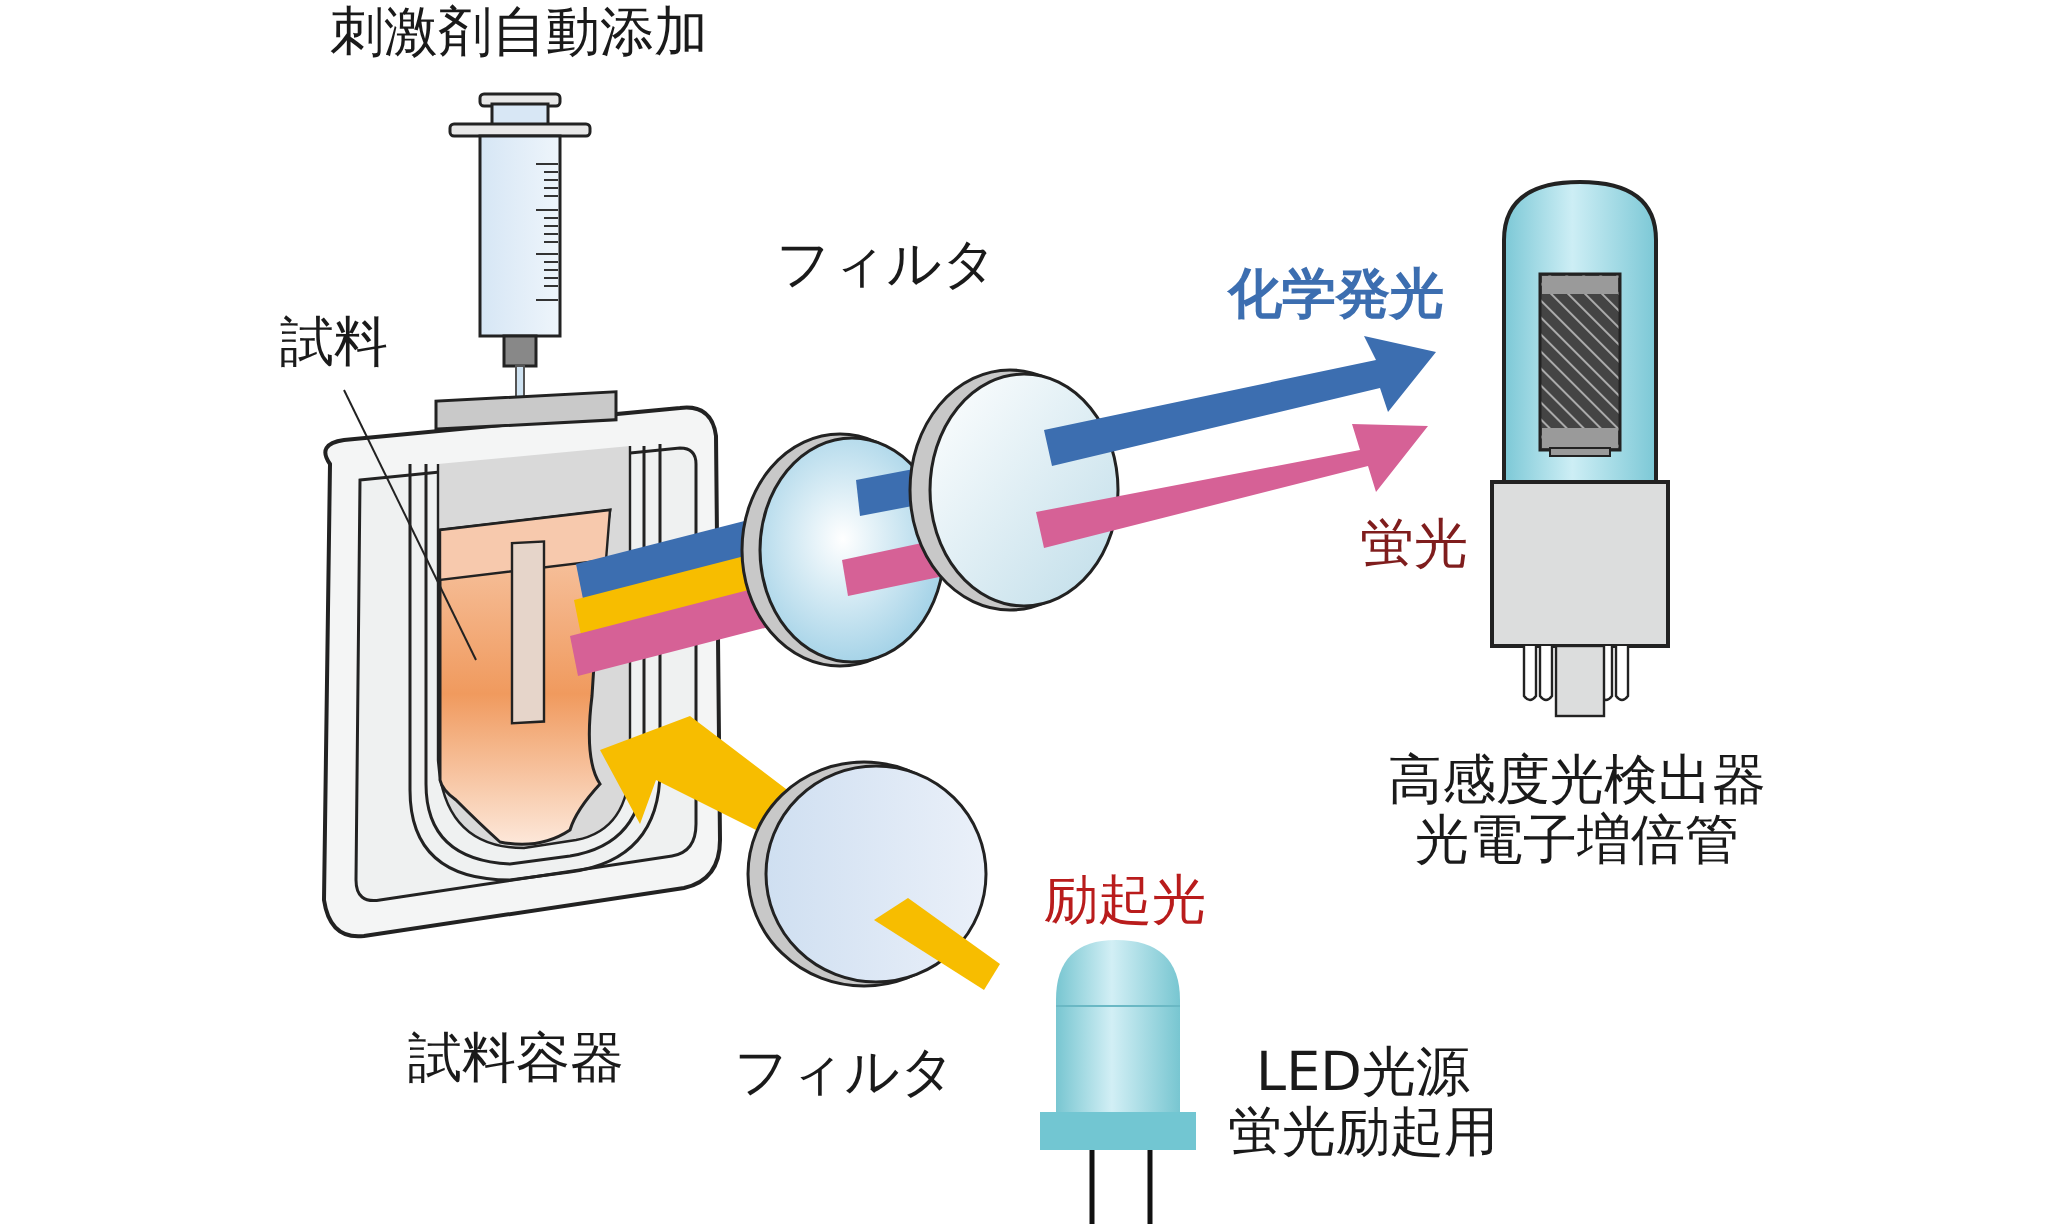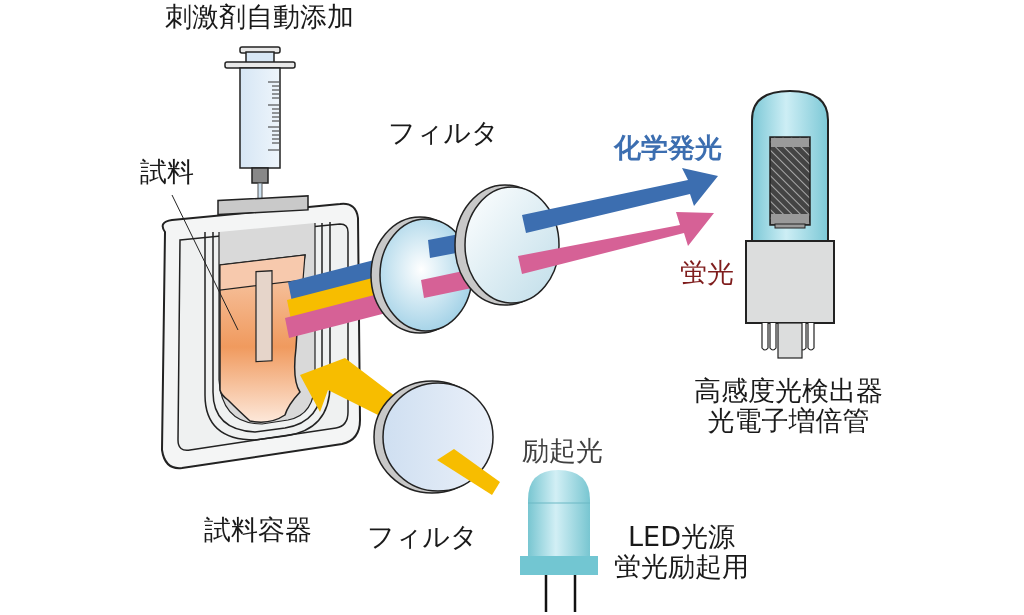--- a/index.html
+++ b/index.html
@@ -153,21 +153,21 @@
 <div class="lbl" style="left:388px; top:118px;">
   <div>フィルタ</div>
 </div>
 <div class="lbl" style="left:614px; top:133px; color:#3c6eb0;font-weight:bold;">化学発光</div>
 <div class="lbl" style="left:648px; top:258px; color:#7f1d1d;margin-left:32px;">蛍光</div>
 <div class="lbl" style="left:694px; top:376px;">
   <div>高感度光検出器</div>
   <div>光電子増倍管</div>
 </div>
 <div class="lbl" style="left:204px; top:515px;">試料容器</div>
-<div class="lbl" style="left:522px; top:436px; color:#404040;">励起光</div>
+<div class="lbl" style="left:522px; top:436px; color:#b91c1c;">励起光</div>
 <div class="lbl" style="left:367px; top:522px;">
   <div>フィルタ</div>
 </div>
 <div class="lbl" style="left:614px; top:522px;">
   <div>LED光源</div>
   <div>蛍光励起用</div>
 </div>
 </div>
 
 </body></html>

